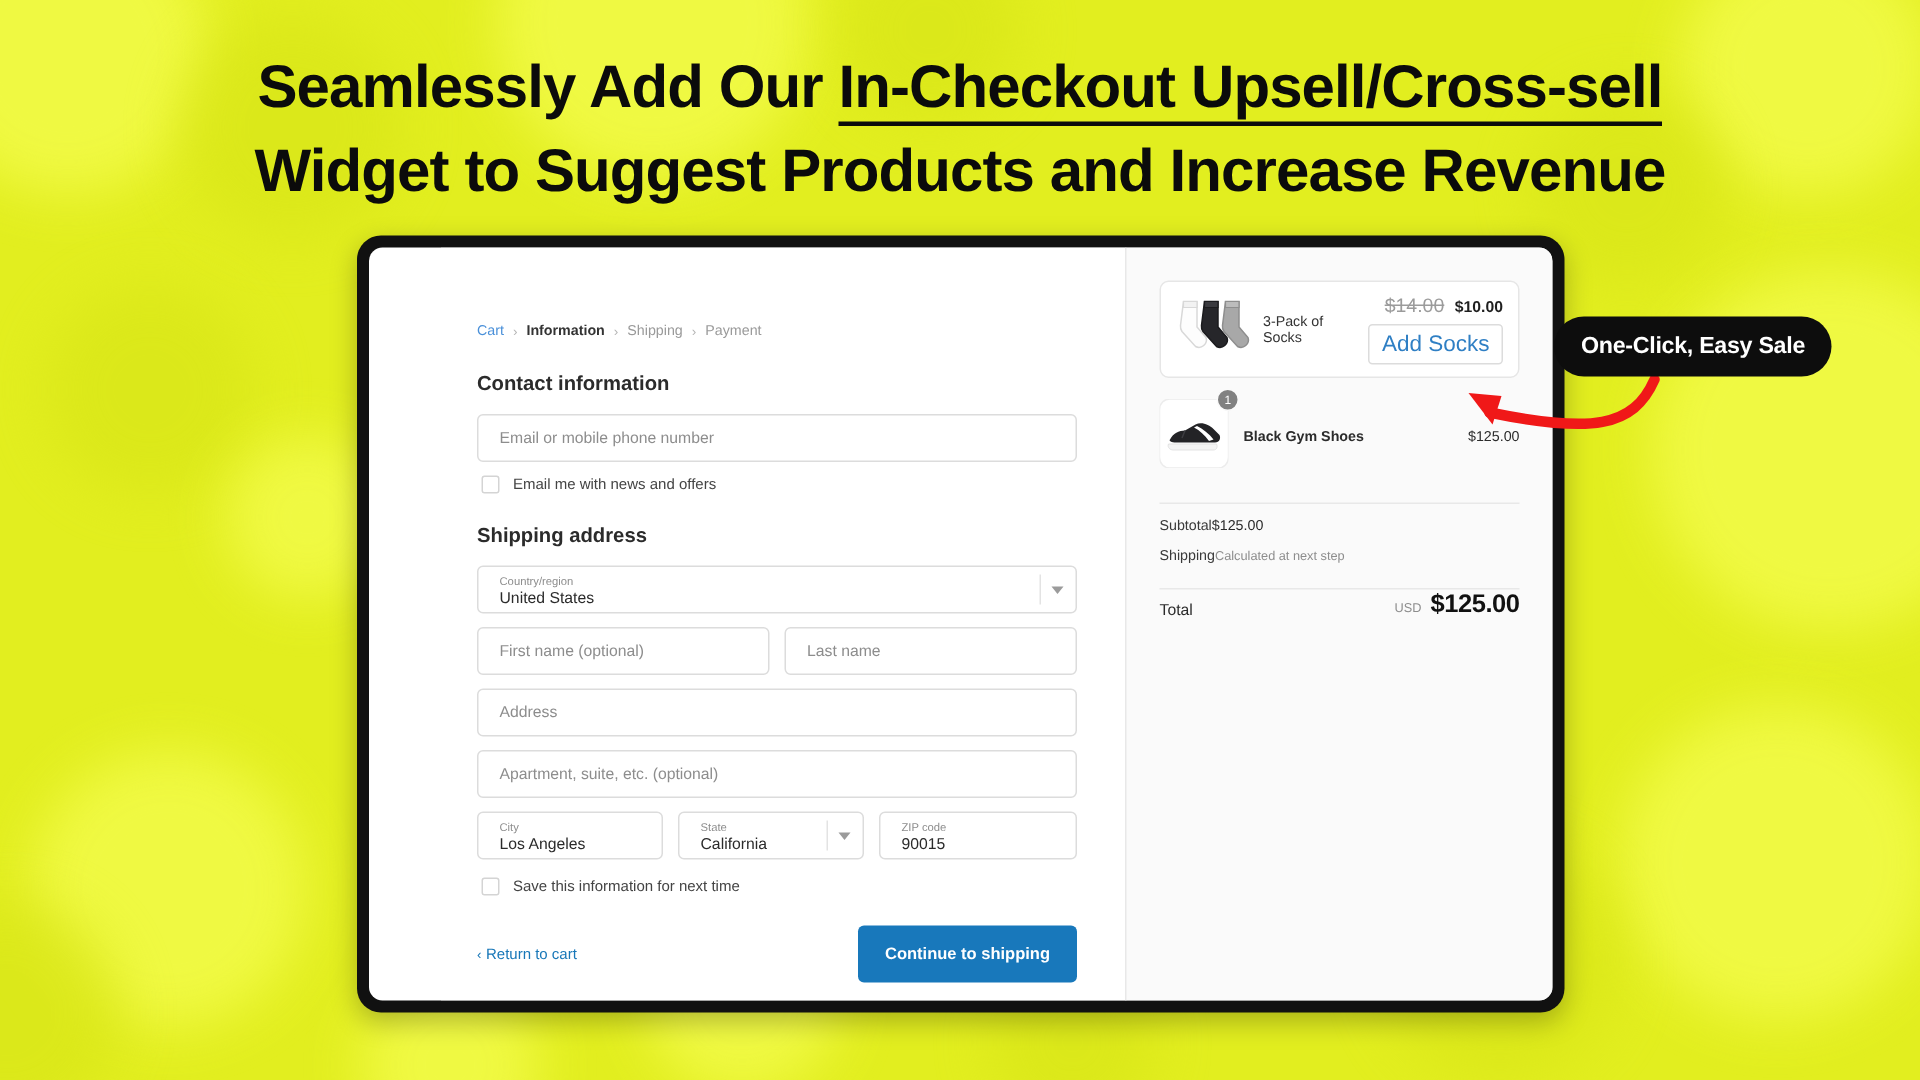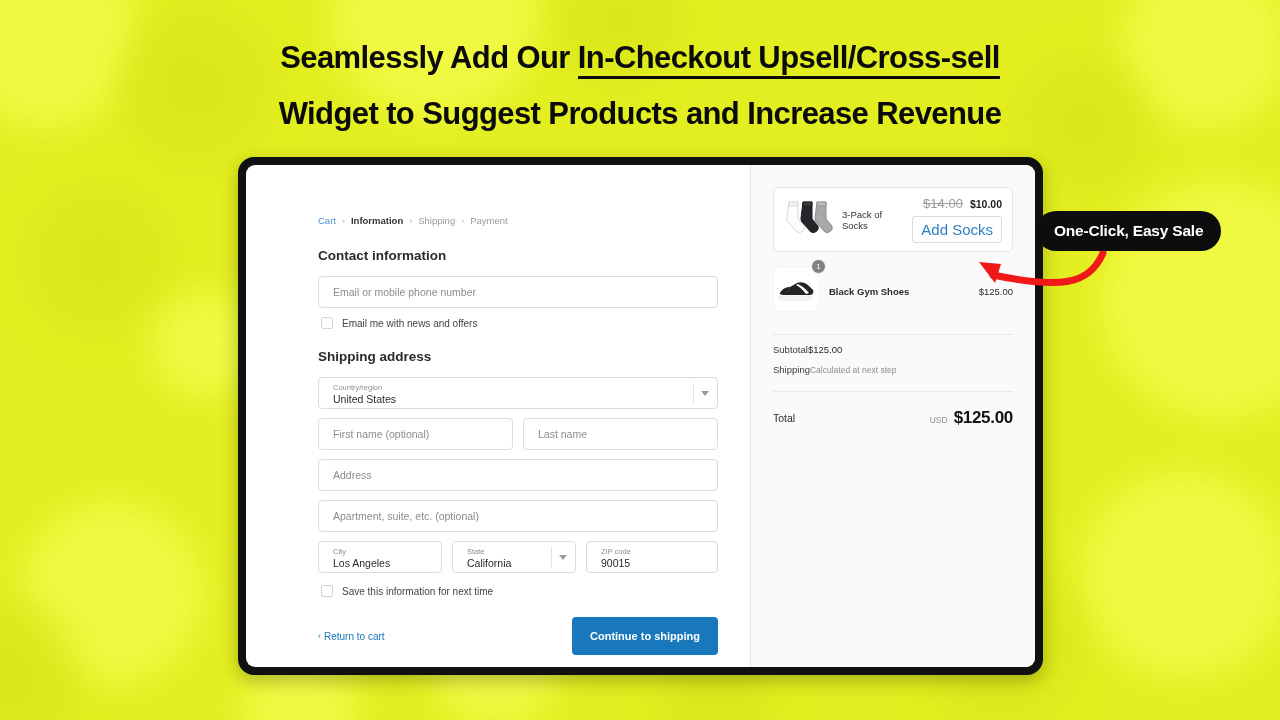--- a/index.html
+++ b/index.html
@@ -37,21 +37,21 @@
   }
 
   
   #headline {
     position: absolute;
     top: 30px;
     left: 0;
     width: 1280px;
     text-align: center;
     color: #0b0b0b;
-    font-size: 31px;
+    font-size: 40px;
     line-height: 56px;
     font-weight: bold;
     letter-spacing: -0.6px;
     z-index: 5;
     white-space: nowrap;
   }
   #headline .line { display: block; }
   #headline .em {
     font-weight: bold;
     border-bottom: 3px solid #0b0b0b;
@@ -298,23 +298,22 @@
     align-items: baseline;
     margin-top: 9px;
   }
   .total-row .tr-label { font-size: 9.5px; color: #3a3a3a; }
   .total-row .tr-value { font-size: 9.5px; color: #2b2b2b; }
   .total-row .tr-value.muted { color: #8d8d8d; font-size: 8.5px; }
 
   #grand-total {
     display: flex;
     justify-content: space-between;
-    align-items: center;
+    align-items: flex-end;
     margin-top: 16px;
-    padding-top: 16px;
     border-top: 1px solid #e8e8e8;
   }
   #grand-total .gt-label { font-size: 10.5px; color: #2b2b2b; }
   #grand-total .gt-right { display: flex; align-items: baseline; gap: 6px; }
   #grand-total .gt-cur { font-size: 8.5px; color: #8d8d8d; }
   #grand-total .gt-amount {
     font-size: 17px;
     font-weight: bold;
     color: #111;
     letter-spacing: -0.3px;

